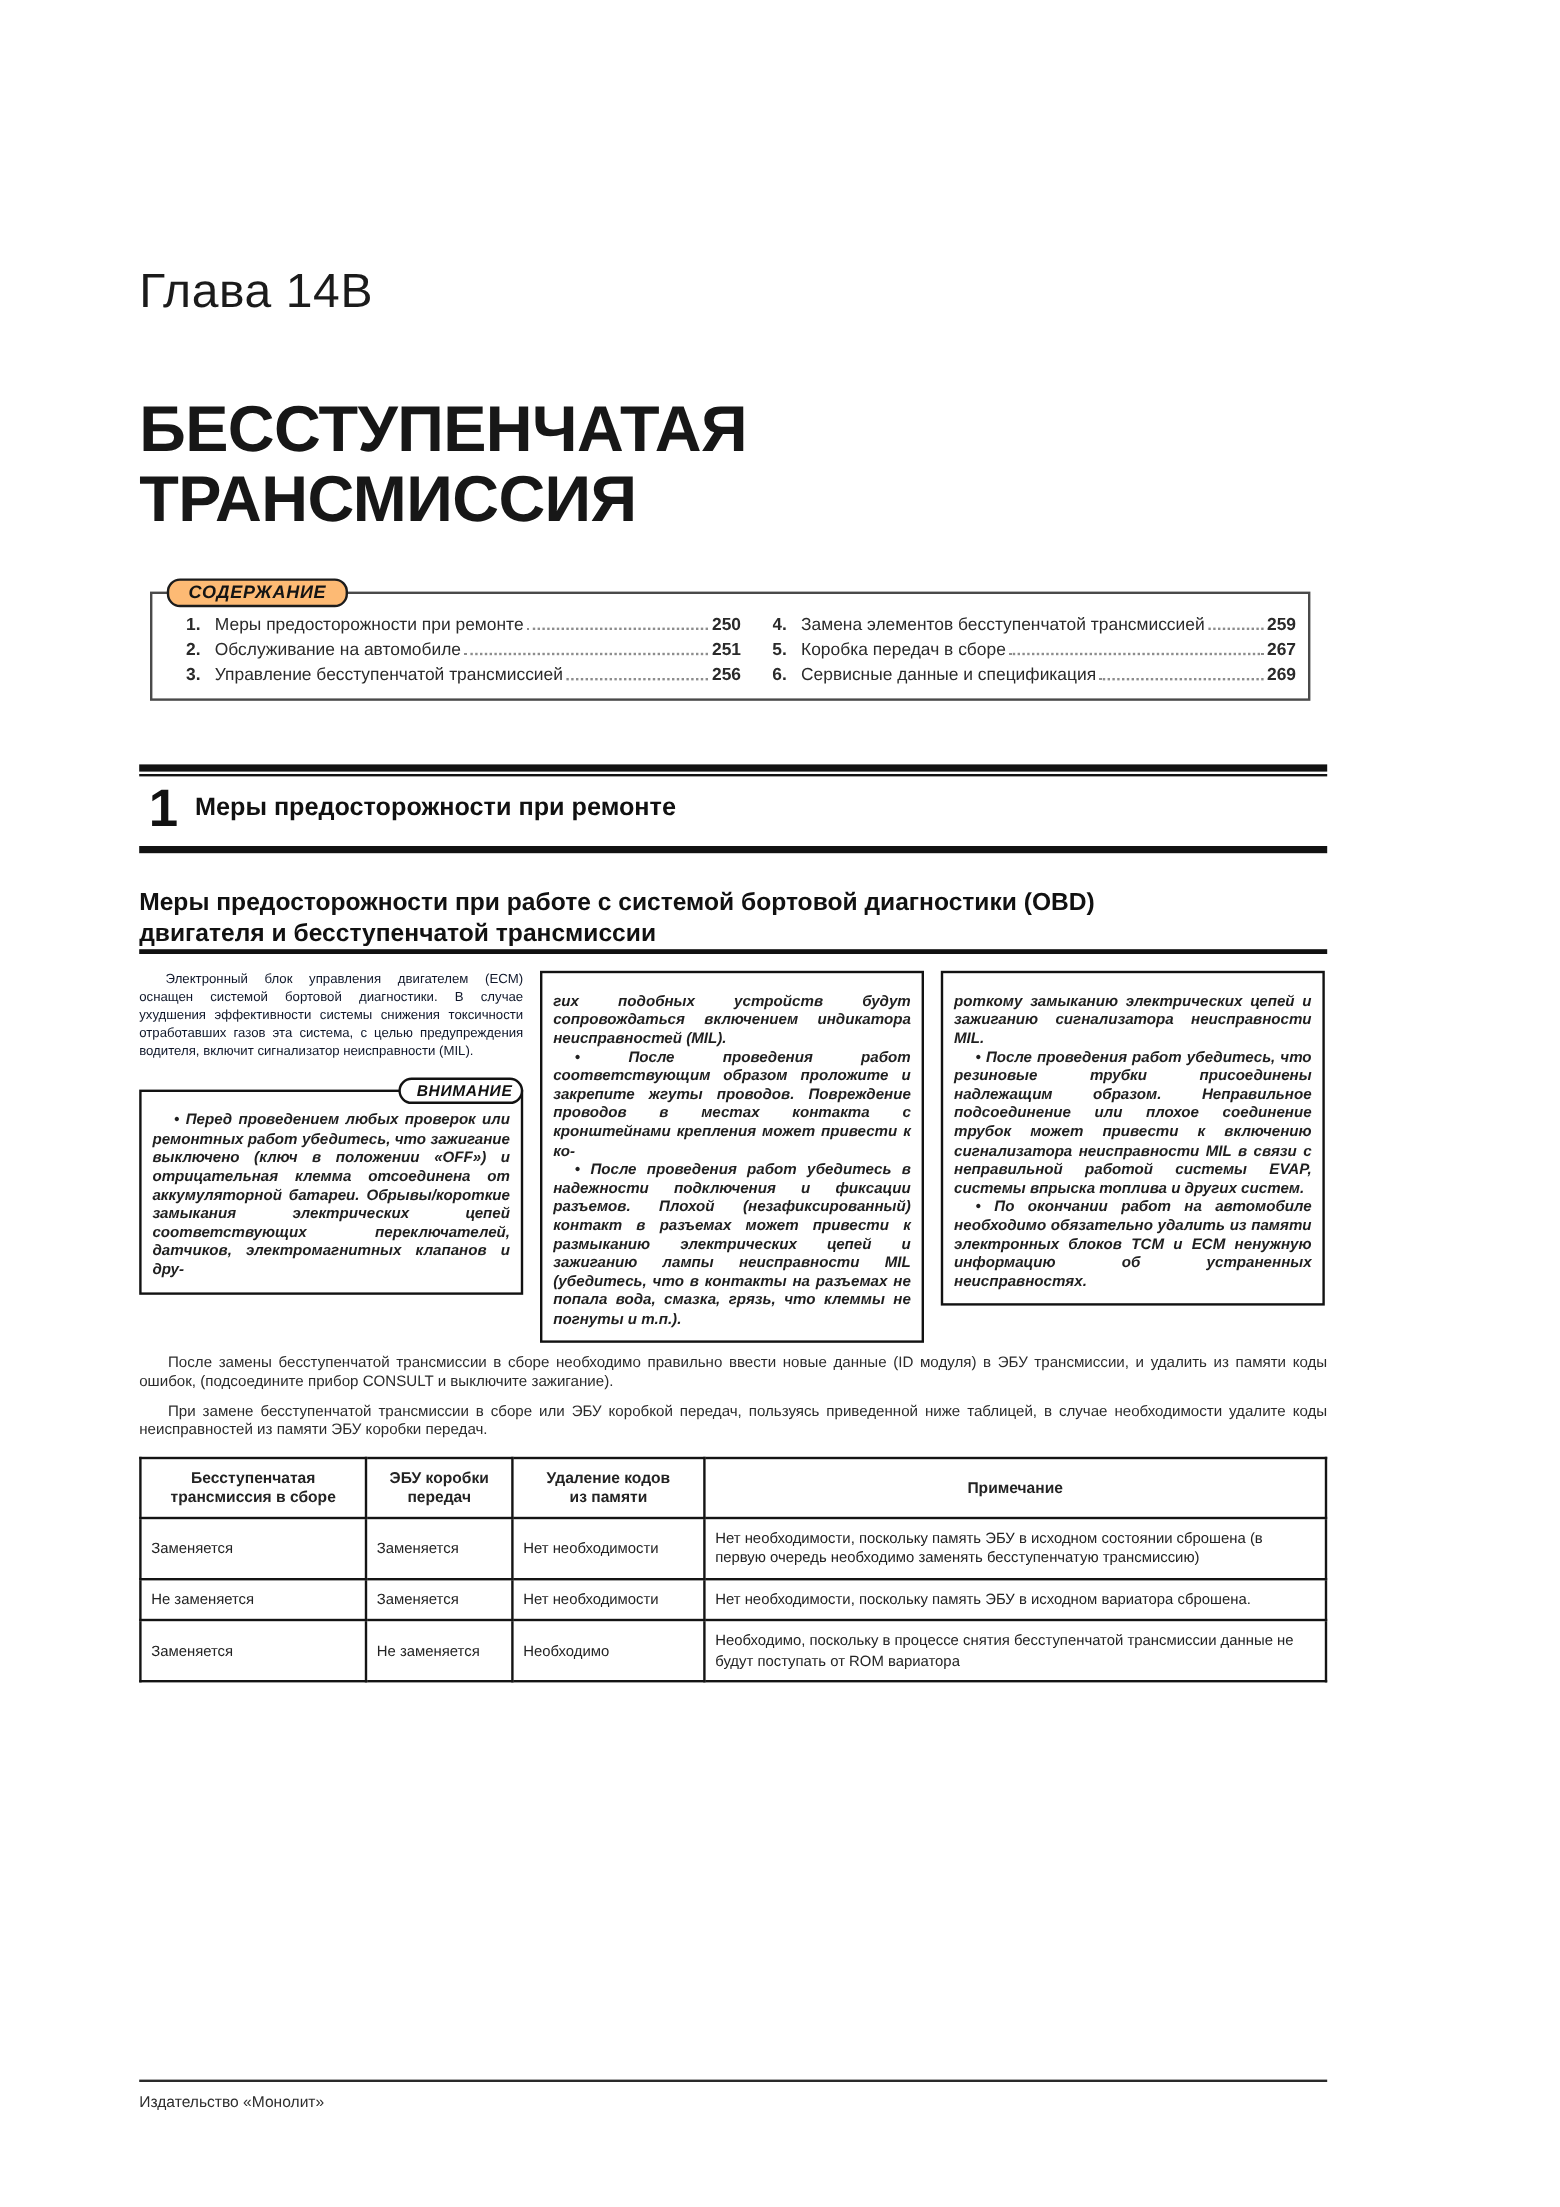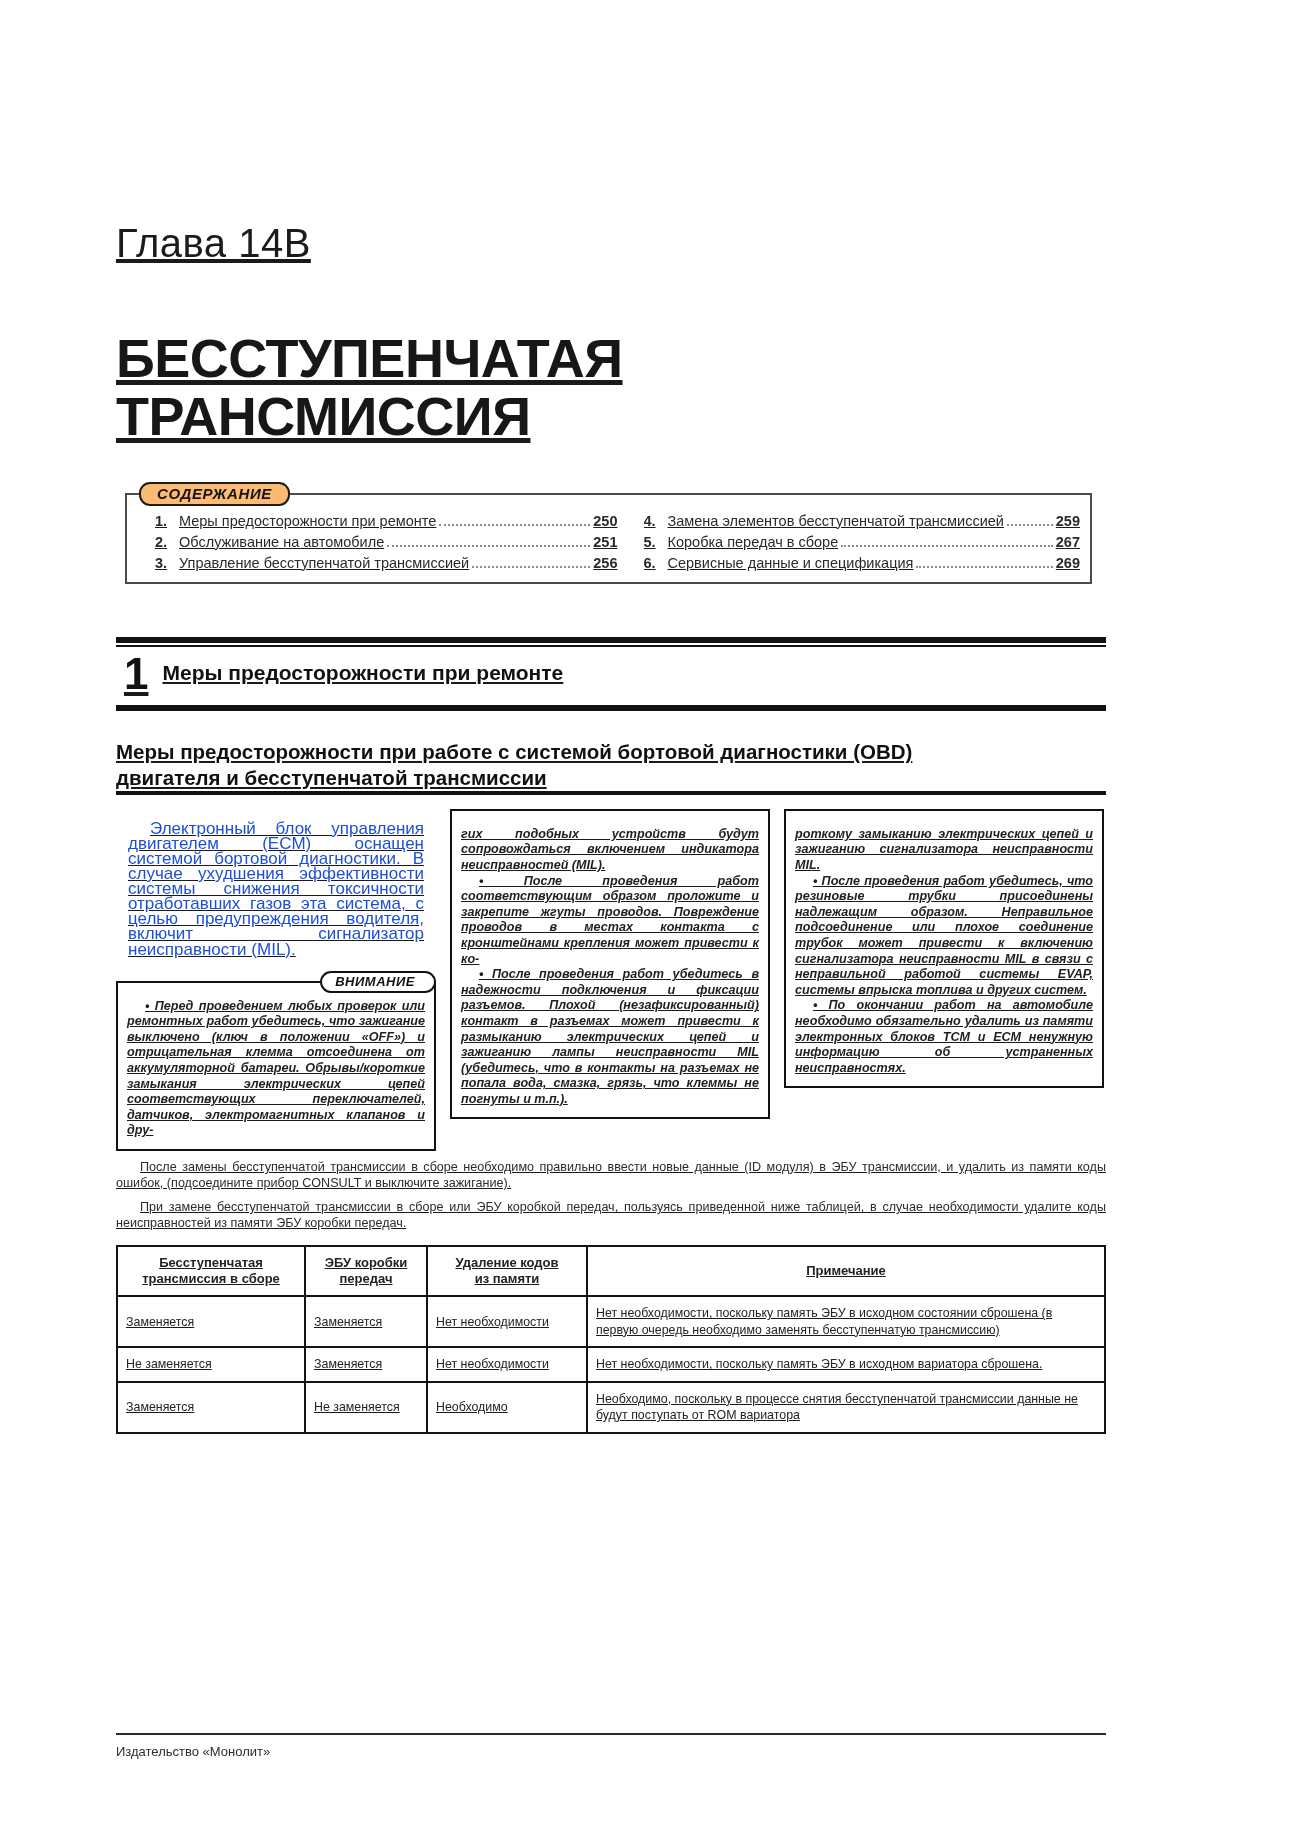--- a/index.html
+++ b/index.html
@@ -21,21 +21,20 @@
     width: 1300px;
     height: 1839px;
     box-sizing: border-box;
     padding: 0;
   }
   .content {
     position: absolute;
     left: 116px;
     top: 0;
     width: 990px;
-    text-decoration: underline;
   }
 
   
   .chapter-label {
     margin-top: 222px;
     font-size: 40px;
     font-weight: 400;
     letter-spacing: 0.5px;
     color: #1b1b1b;
     line-height: 1.05;
@@ -154,44 +153,44 @@
   .subhead .line { display: block; }
 
   
   .cols3 {
     margin-top: 14px;
     display: flex;
     gap: 14px;
   }
   .col { width: 320px; }
   .body-p {
-    font-size: 17px;
+    font-size: 11px;
     line-height: 15.1px;
     text-align: justify;
     text-indent: 22px;
-    color: #1d4ed8;
-    margin: 12px;
+    color: #0f172a;
+    margin: 0;
   }
 
   
   .warn-box {
     position: relative;
     border: 2.5px solid #121212;
     box-sizing: border-box;
     padding: 16px 9px 10px 9px;
   }
   .warn-box.with-tab { margin-top: 24px; }
   .warn-tab {
     position: absolute;
     right: -2px;
     top: -12px;
     background: #ffffff;
     border: 2.5px solid #121212;
     border-radius: 11px;
-    padding: 1px 19px 2px 13px;
+    padding: 1px 7px 2px 13px;
     font-size: 13px;
     font-weight: 700;
     font-style: italic;
     letter-spacing: 0.5px;
     color: #111;
   }
   .warn-p {
     font-size: 12.6px;
     line-height: 15.6px;
     font-style: italic;

